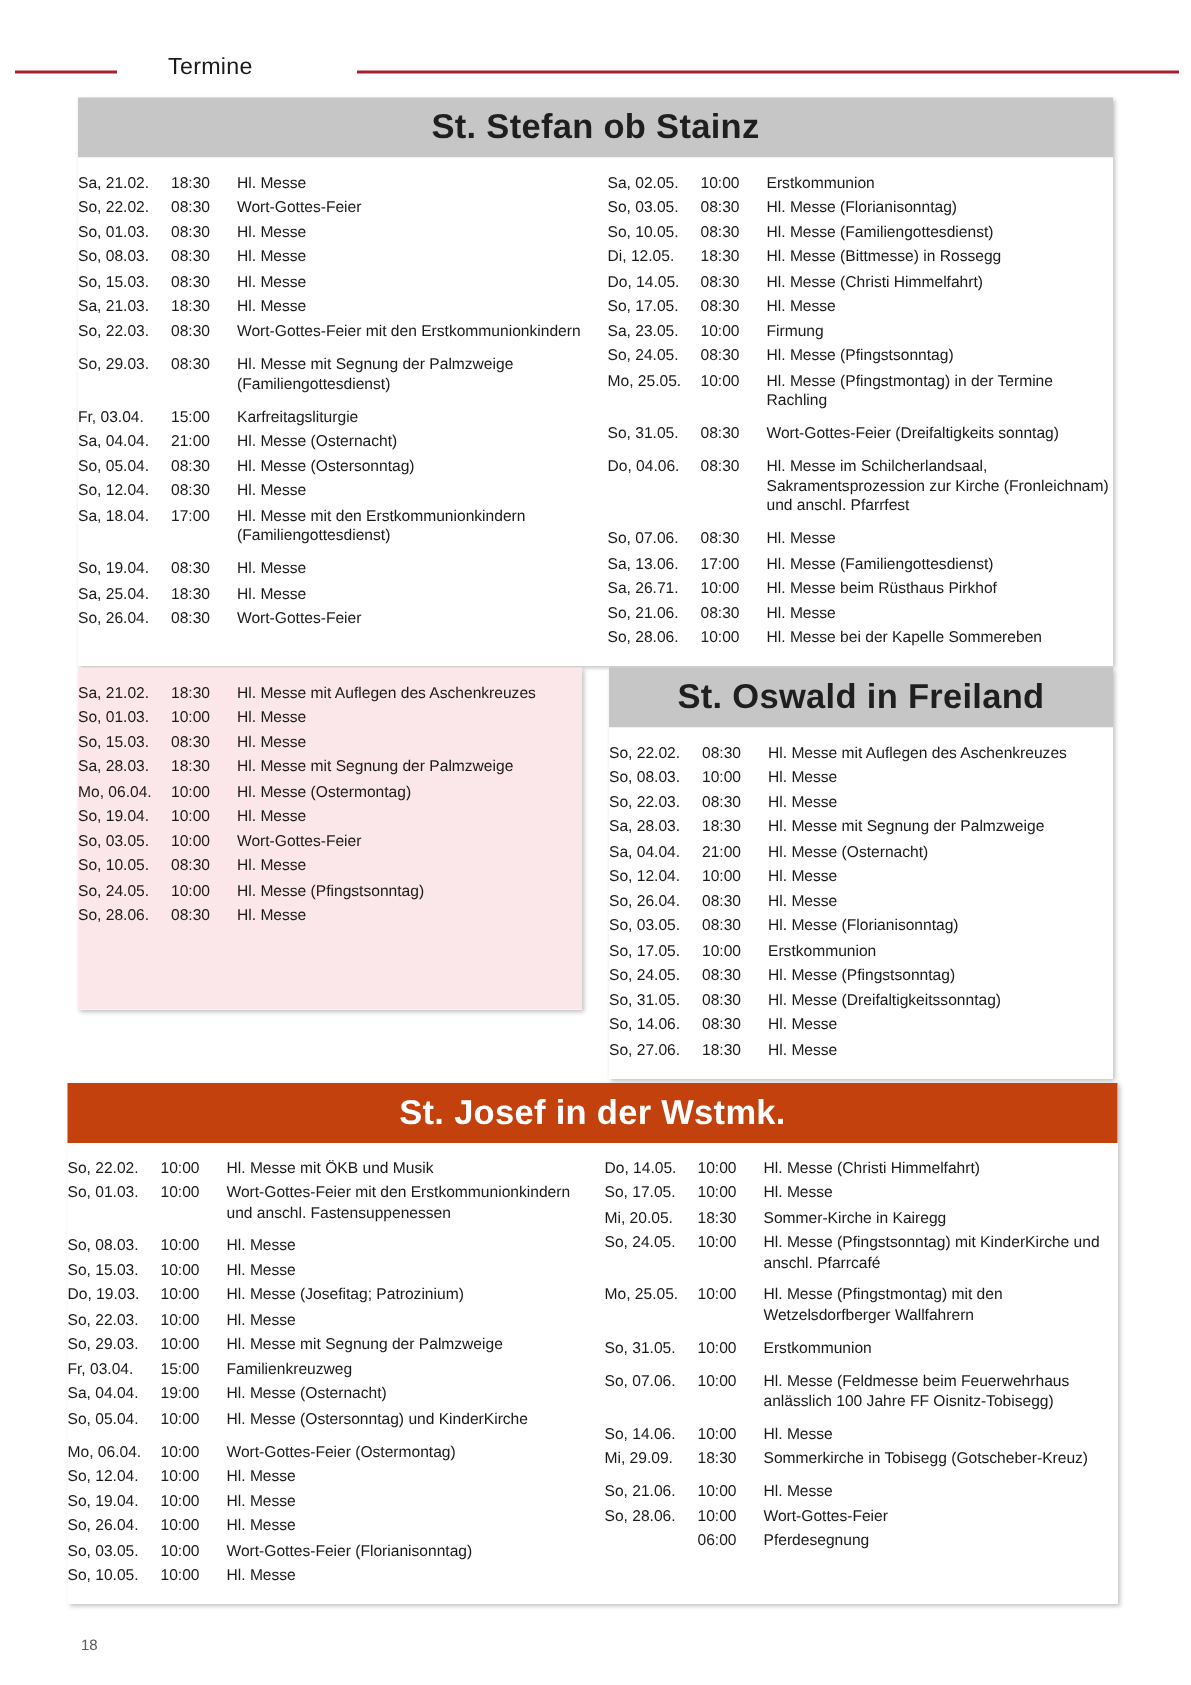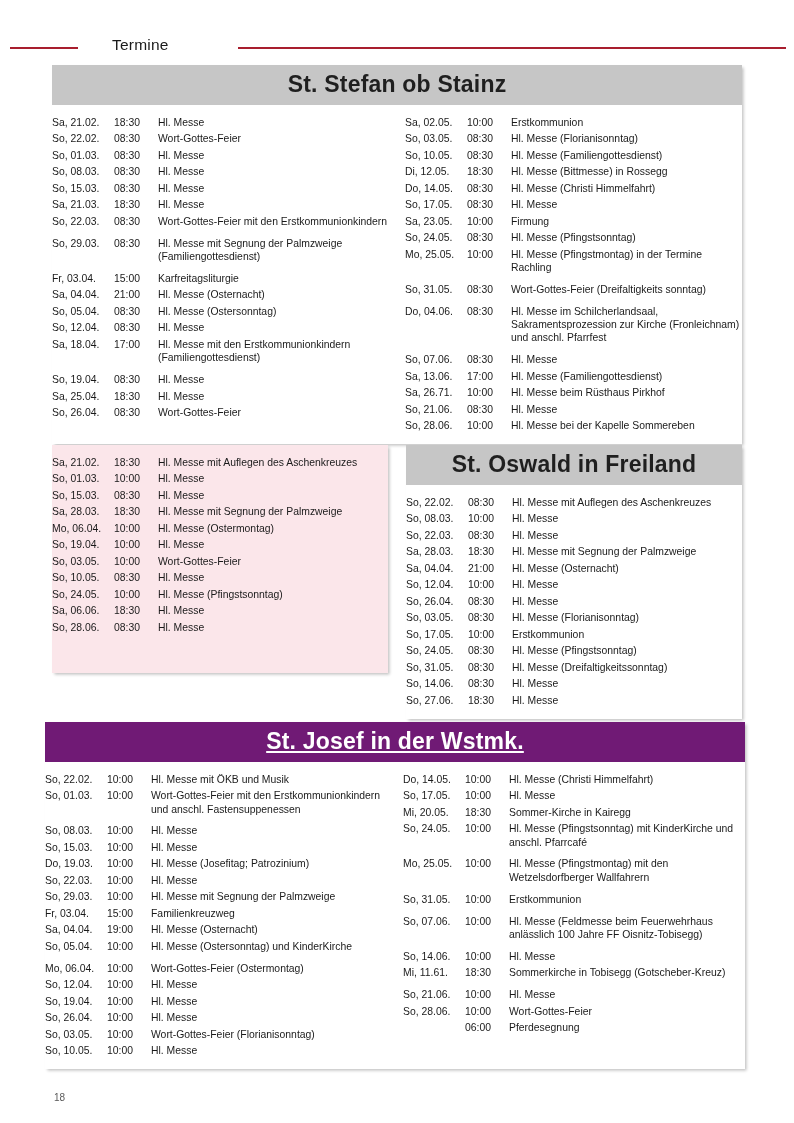--- a/index.html
+++ b/index.html
@@ -51,21 +51,21 @@
   .sec-head {
     text-align: center;
     font-size: 23px;
     font-weight: bold;
     letter-spacing: 0.2px;
     padding: 7px 0 9px 0;
     line-height: 1.05;
   }
   .sec-head.gray { background: #c6c6c6; color: #1f1f1f; }
   .sec-head.pink { background: #e8a0ad; color: #1f1f1f; }
-  .sec-head.red  { background: #701a75; color: #ffffff; text-decoration: underline; }
+  .sec-head.red  { background: #c2410c; color: #ffffff; }
 
   .sec-body {
     display: flex;
     gap: 16px;
   }
   .sec-body.white { background: #ffffff; }
   .sec-body.lightpink { background: #fbe6ea; }
 
   .col {
     padding: 9px 0 10px 0;
@@ -329,25 +329,20 @@
               <td class="date">So, 10.05.</td>
               <td class="time">08:30</td>
               <td class="desc">Hl. Messe</td>
             </tr>
             <tr>
               <td class="date">So, 24.05.</td>
               <td class="time">10:00</td>
               <td class="desc">Hl. Messe (Pfingstsonntag)</td>
             </tr>
             <tr>
-              <td class="date">Sa, 06.06.</td>
-              <td class="time">18:30</td>
-              <td class="desc">Hl. Messe</td>
-            </tr>
-            <tr>
               <td class="date">So, 28.06.</td>
               <td class="time">08:30</td>
               <td class="desc">Hl. Messe</td>
             </tr>
           </tbody>
         </table>
     </div>
   </div>
 </div>
 
@@ -554,21 +549,21 @@
               <td class="date">So, 07.06.</td>
               <td class="time">10:00</td>
               <td class="desc">Hl. Messe (Feldmesse beim Feuerwehrhaus anlässlich 100 Jahre FF Oisnitz-Tobisegg)</td>
             </tr>
             <tr class="gap">
               <td class="date">So, 14.06.</td>
               <td class="time">10:00</td>
               <td class="desc">Hl. Messe</td>
             </tr>
             <tr>
-              <td class="date">Mi, 11.61.</td>
+              <td class="date">Mi, 29.09.</td>
               <td class="time">18:30</td>
               <td class="desc">Sommerkirche in Tobisegg (Gotscheber-Kreuz)</td>
             </tr>
             <tr class="gap">
               <td class="date">So, 21.06.</td>
               <td class="time">10:00</td>
               <td class="desc">Hl. Messe</td>
             </tr>
             <tr>
               <td class="date">So, 28.06.</td>

